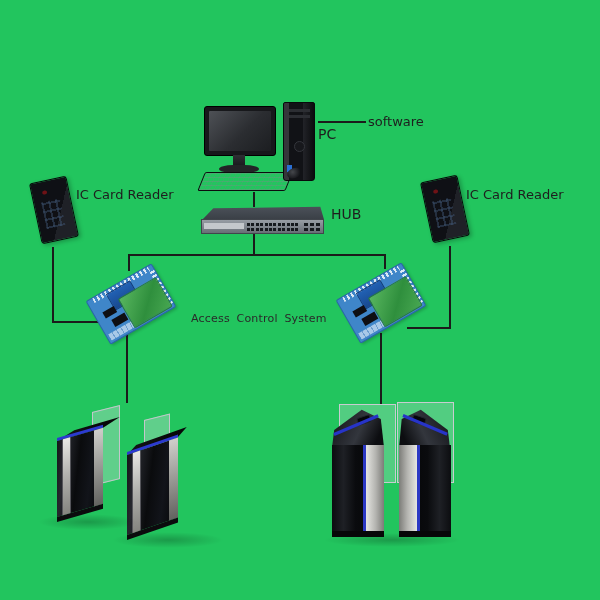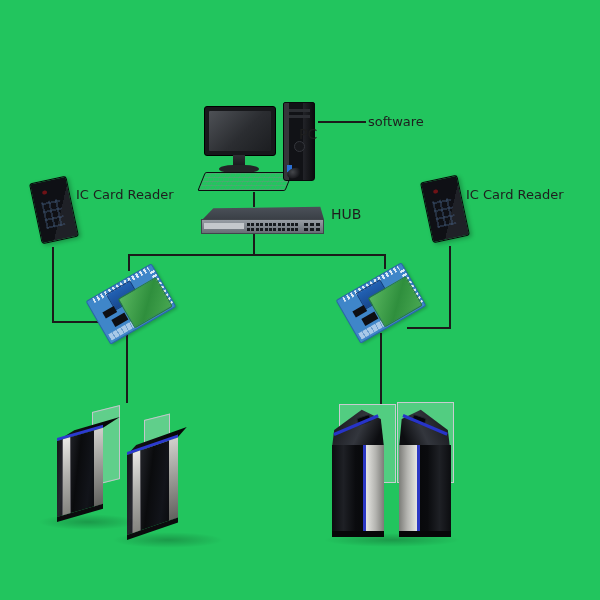--- a/index.html
+++ b/index.html
@@ -5,21 +5,21 @@
   html,body{margin:0;padding:0;background:#fff;}
   .stage{
     position:relative;width:600px;height:600px;overflow:hidden;
     background:#22c55e;
     font-family:"DejaVu Sans","Liberation Sans",sans-serif;
     color:#1e1e1e;
   }
   .abs{position:absolute;}
   .label{position:absolute;white-space:nowrap;color:#1e1e1e;}
   #lbl-software{left:368px;top:114px;font-size:13px;}
-  #lbl-pc{left:299px;top:126px;font-size:14px;}
+  #lbl-pc{left:318px;top:126px;font-size:14px;}
   #lbl-hub{left:331px;top:206px;font-size:14px;}
   #lbl-reader-left{left:76px;top:187px;font-size:13px;}
   #lbl-reader-right{left:466px;top:187px;font-size:13px;}
   #lbl-acs{left:191px;top:312px;font-size:11px;word-spacing:3px;letter-spacing:.2px;color:#2a2a2a;}
 
   .wire{position:absolute;background:#1b1b1b;}
   #w1{left:253px;top:192px;width:2px;height:15px;}
   #w2{left:253px;top:233px;width:2px;height:23px;}
   #w3{left:128px;top:254px;width:258px;height:2px;}
   #w4{left:128px;top:254px;width:2px;height:17px;}
@@ -230,14 +230,15 @@
   </div>
   <div class="blue-diag" id="blueR"></div>
   <div class="bodyR"></div>
   <div class="shadow" id="shadowR"></div>
 
   <div class="label" id="lbl-software">software</div>
   <div class="label" id="lbl-pc">PC</div>
   <div class="label" id="lbl-hub">HUB</div>
   <div class="label" id="lbl-reader-left">IC Card Reader</div>
   <div class="label" id="lbl-reader-right">IC Card Reader</div>
+  <div class="label" id="lbl-acs">Access  Control  System</div>
 
 </div>
 
 </body></html>

